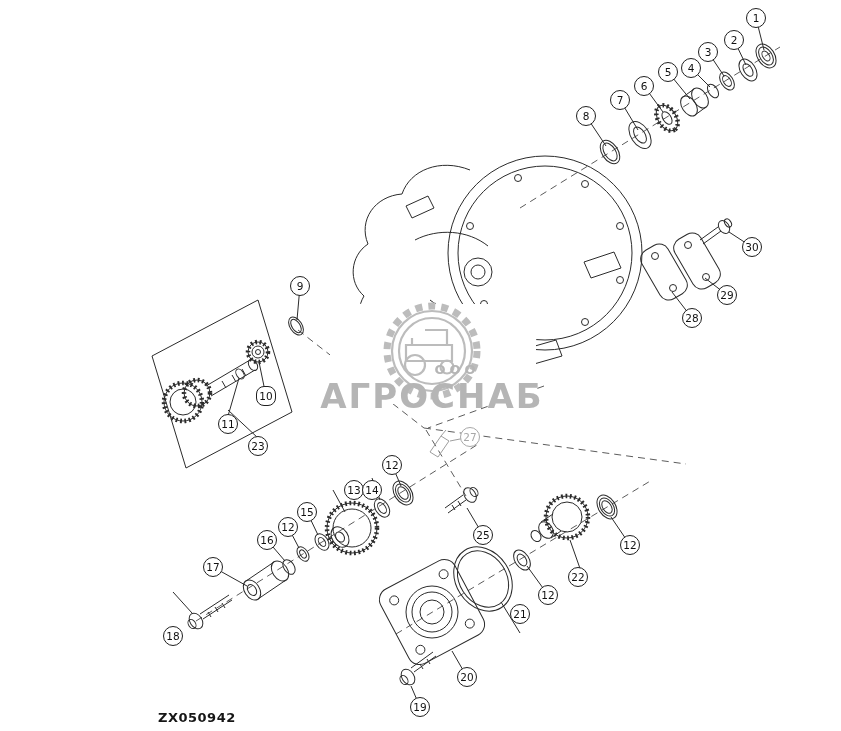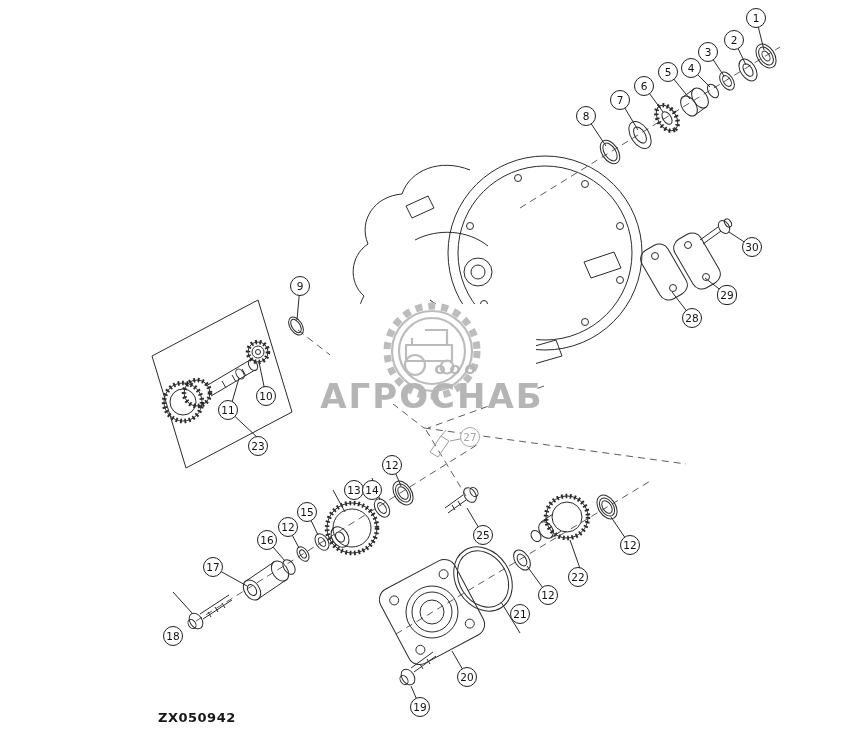--- a/index.html
+++ b/index.html
@@ -308,26 +308,26 @@
   <div id="callout-layer">
       <div class="callout" style="left: 746px; top: 8px;">1</div>
       <div class="callout" style="left: 724px; top: 30px;">2</div>
       <div class="callout" style="left: 698px; top: 42px;">3</div>
       <div class="callout" style="left: 681px; top: 58px;">4</div>
       <div class="callout" style="left: 658px; top: 62px;">5</div>
       <div class="callout" style="left: 634px; top: 76px;">6</div>
       <div class="callout" style="left: 610px; top: 90px;">7</div>
       <div class="callout" style="left: 576px; top: 106px;">8</div>
       <div class="callout" style="left: 290px; top: 276px;">9</div>
-      <div class="callout" style="left: 256px; top: 386px;">10</div>
-      <div class="callout" style="left: 218px; top: 400px; text-align: center;">11</div>
+      <div class="callout" style="left: 256px; top: 386px; border-radius: 8px;">10</div>
+      <div class="callout" style="left: 218px; top: 414px; text-align: center;">11</div>
       <div class="callout" style="left: 248px; top: 428px; margin-top: 8px;">23</div>
       <div class="callout muted" style="left: 460px; top: 427px;">27</div>
       <div class="callout" style="left: 682px; top: 308px;">28</div>
-      <div class="callout" style="left: 717px; top: 285px; border-radius: 9px;">29</div>
+      <div class="callout" style="left: 717px; top: 285px;">29</div>
       <div class="callout" style="left: 742px; top: 237px;">30</div>
       <div class="callout" style="left: 382px; top: 455px;">12</div>
       <div class="callout" style="left: 344px; top: 468px; margin-top: 12px;">13</div>
       <div class="callout" style="left: 323px; top: 480px; margin-left: 39px;">14</div>
       <div class="callout" style="left: 297px; top: 502px;">15</div>
       <div class="callout" style="left: 278px; top: 517px;">12</div>
       <div class="callout" style="left: 257px; top: 530px;">16</div>
       <div class="callout" style="left: 203px; top: 557px;">17</div>
       <div class="callout" style="left: 163px; top: 582px; margin-top: 44px;">18</div>
       <div class="callout" style="left: 473px; top: 525px;">25</div>

